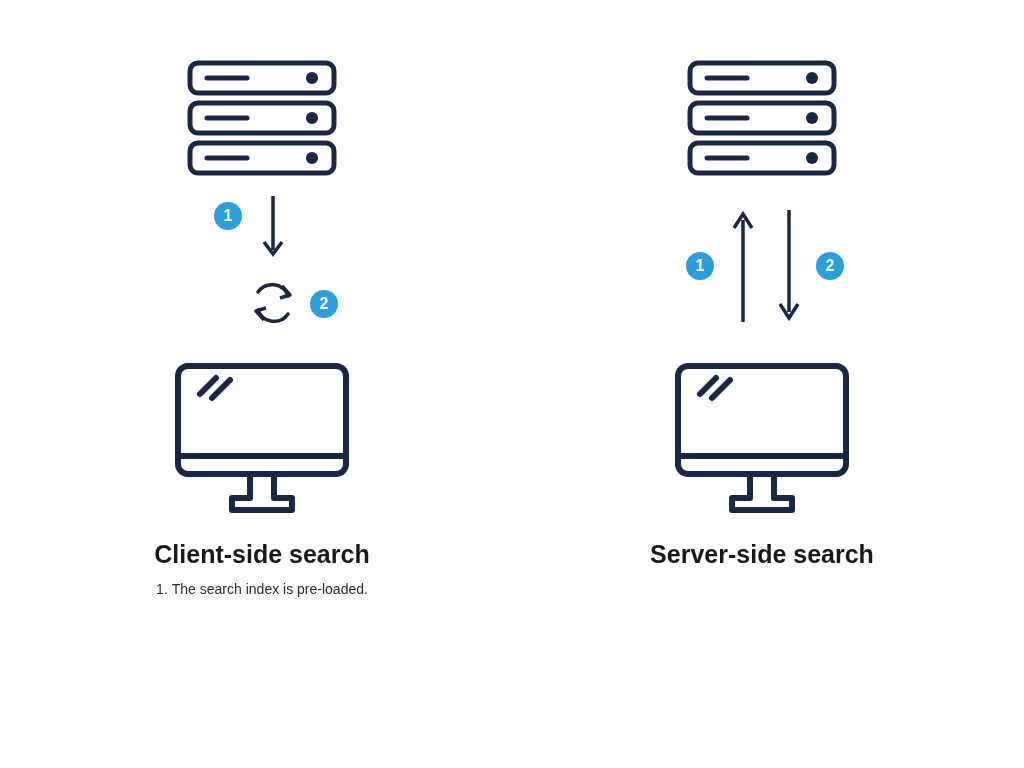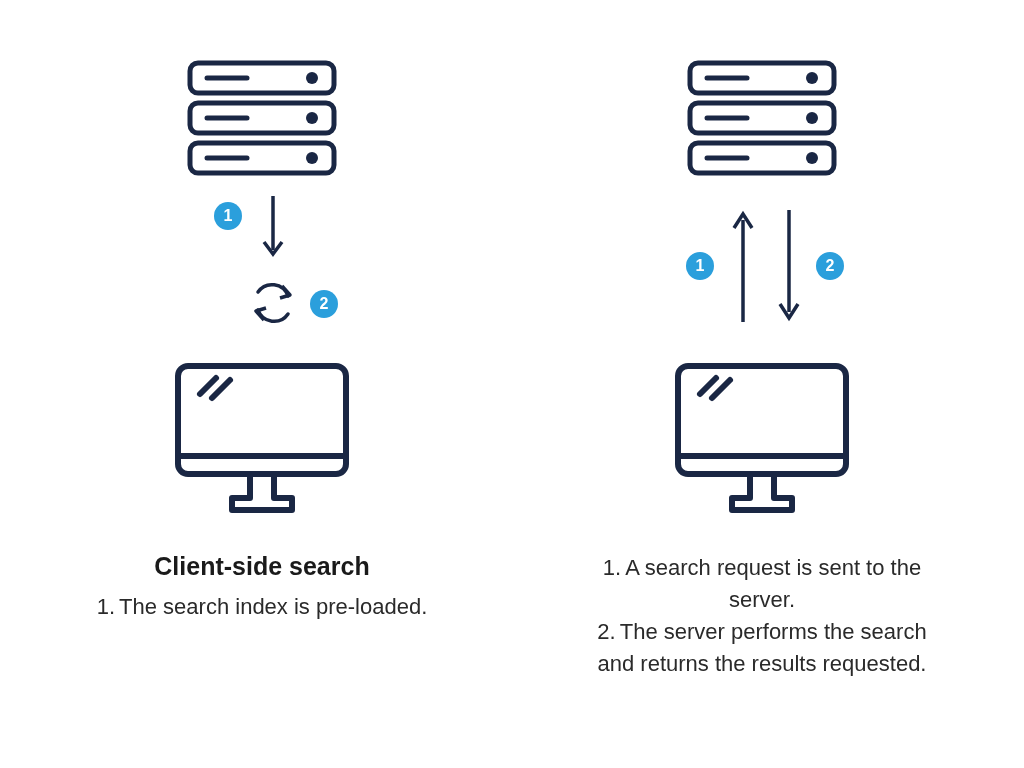--- a/index.html
+++ b/index.html
@@ -45,32 +45,32 @@
     color: #ffffff;
     font-weight: 700;
     font-size: 16px;
     display: flex;
     align-items: center;
     justify-content: center;
     position: absolute;
   }
   .caption {
     text-align: center;
-    margin-top: 28px;
+    margin-top: 16px;
     padding: 0 8px;
   }
   .caption h2 {
     font-size: 25px;
     font-weight: 800;
     color: #1a1a1a;
     margin-bottom: 10px;
   }
   .caption ol {
     list-style: none;
-    font-size: 22px;
+    font-size: 14px;
     line-height: 1.45;
     color: #2a2a2a;
   }
   .caption ol li {
     display: block;
   }
   .caption ol li .num {
     margin-right: 4px;
   }
   .monitor-wrap {
@@ -180,20 +180,17 @@
       <svg width="180" height="160" viewBox="0 0 180 160">
         <rect x="6" y="6" width="168" height="108" rx="10" fill="none" stroke="#1a2744" stroke-width="6"></rect>
         <line x1="6" y1="96" x2="174" y2="96" stroke="#1a2744" stroke-width="6"></line>
         <line x1="28" y1="34" x2="44" y2="18" stroke="#1a2744" stroke-width="6" stroke-linecap="round"></line>
         <line x1="40" y1="38" x2="58" y2="20" stroke="#1a2744" stroke-width="6" stroke-linecap="round"></line>
         <path d="M 78 114 L 78 138 L 60 138 L 60 150 L 120 150 L 120 138 L 102 138 L 102 114" fill="none" stroke="#1a2744" stroke-width="6" stroke-linejoin="round"></path>
       </svg>
     </div>
 
     <div class="caption">
-      <ol>
-        <li><span class="num">1.</span><span>A search request is sent to the server.</span></li>
-        <li><span class="num">2.</span><span>The server performs the search and returns the results requested.</span></li>
-      </ol>
+      <h2>Server-side search</h2>
     </div>
   </div>
 
 </div>
 
 </body></html>

